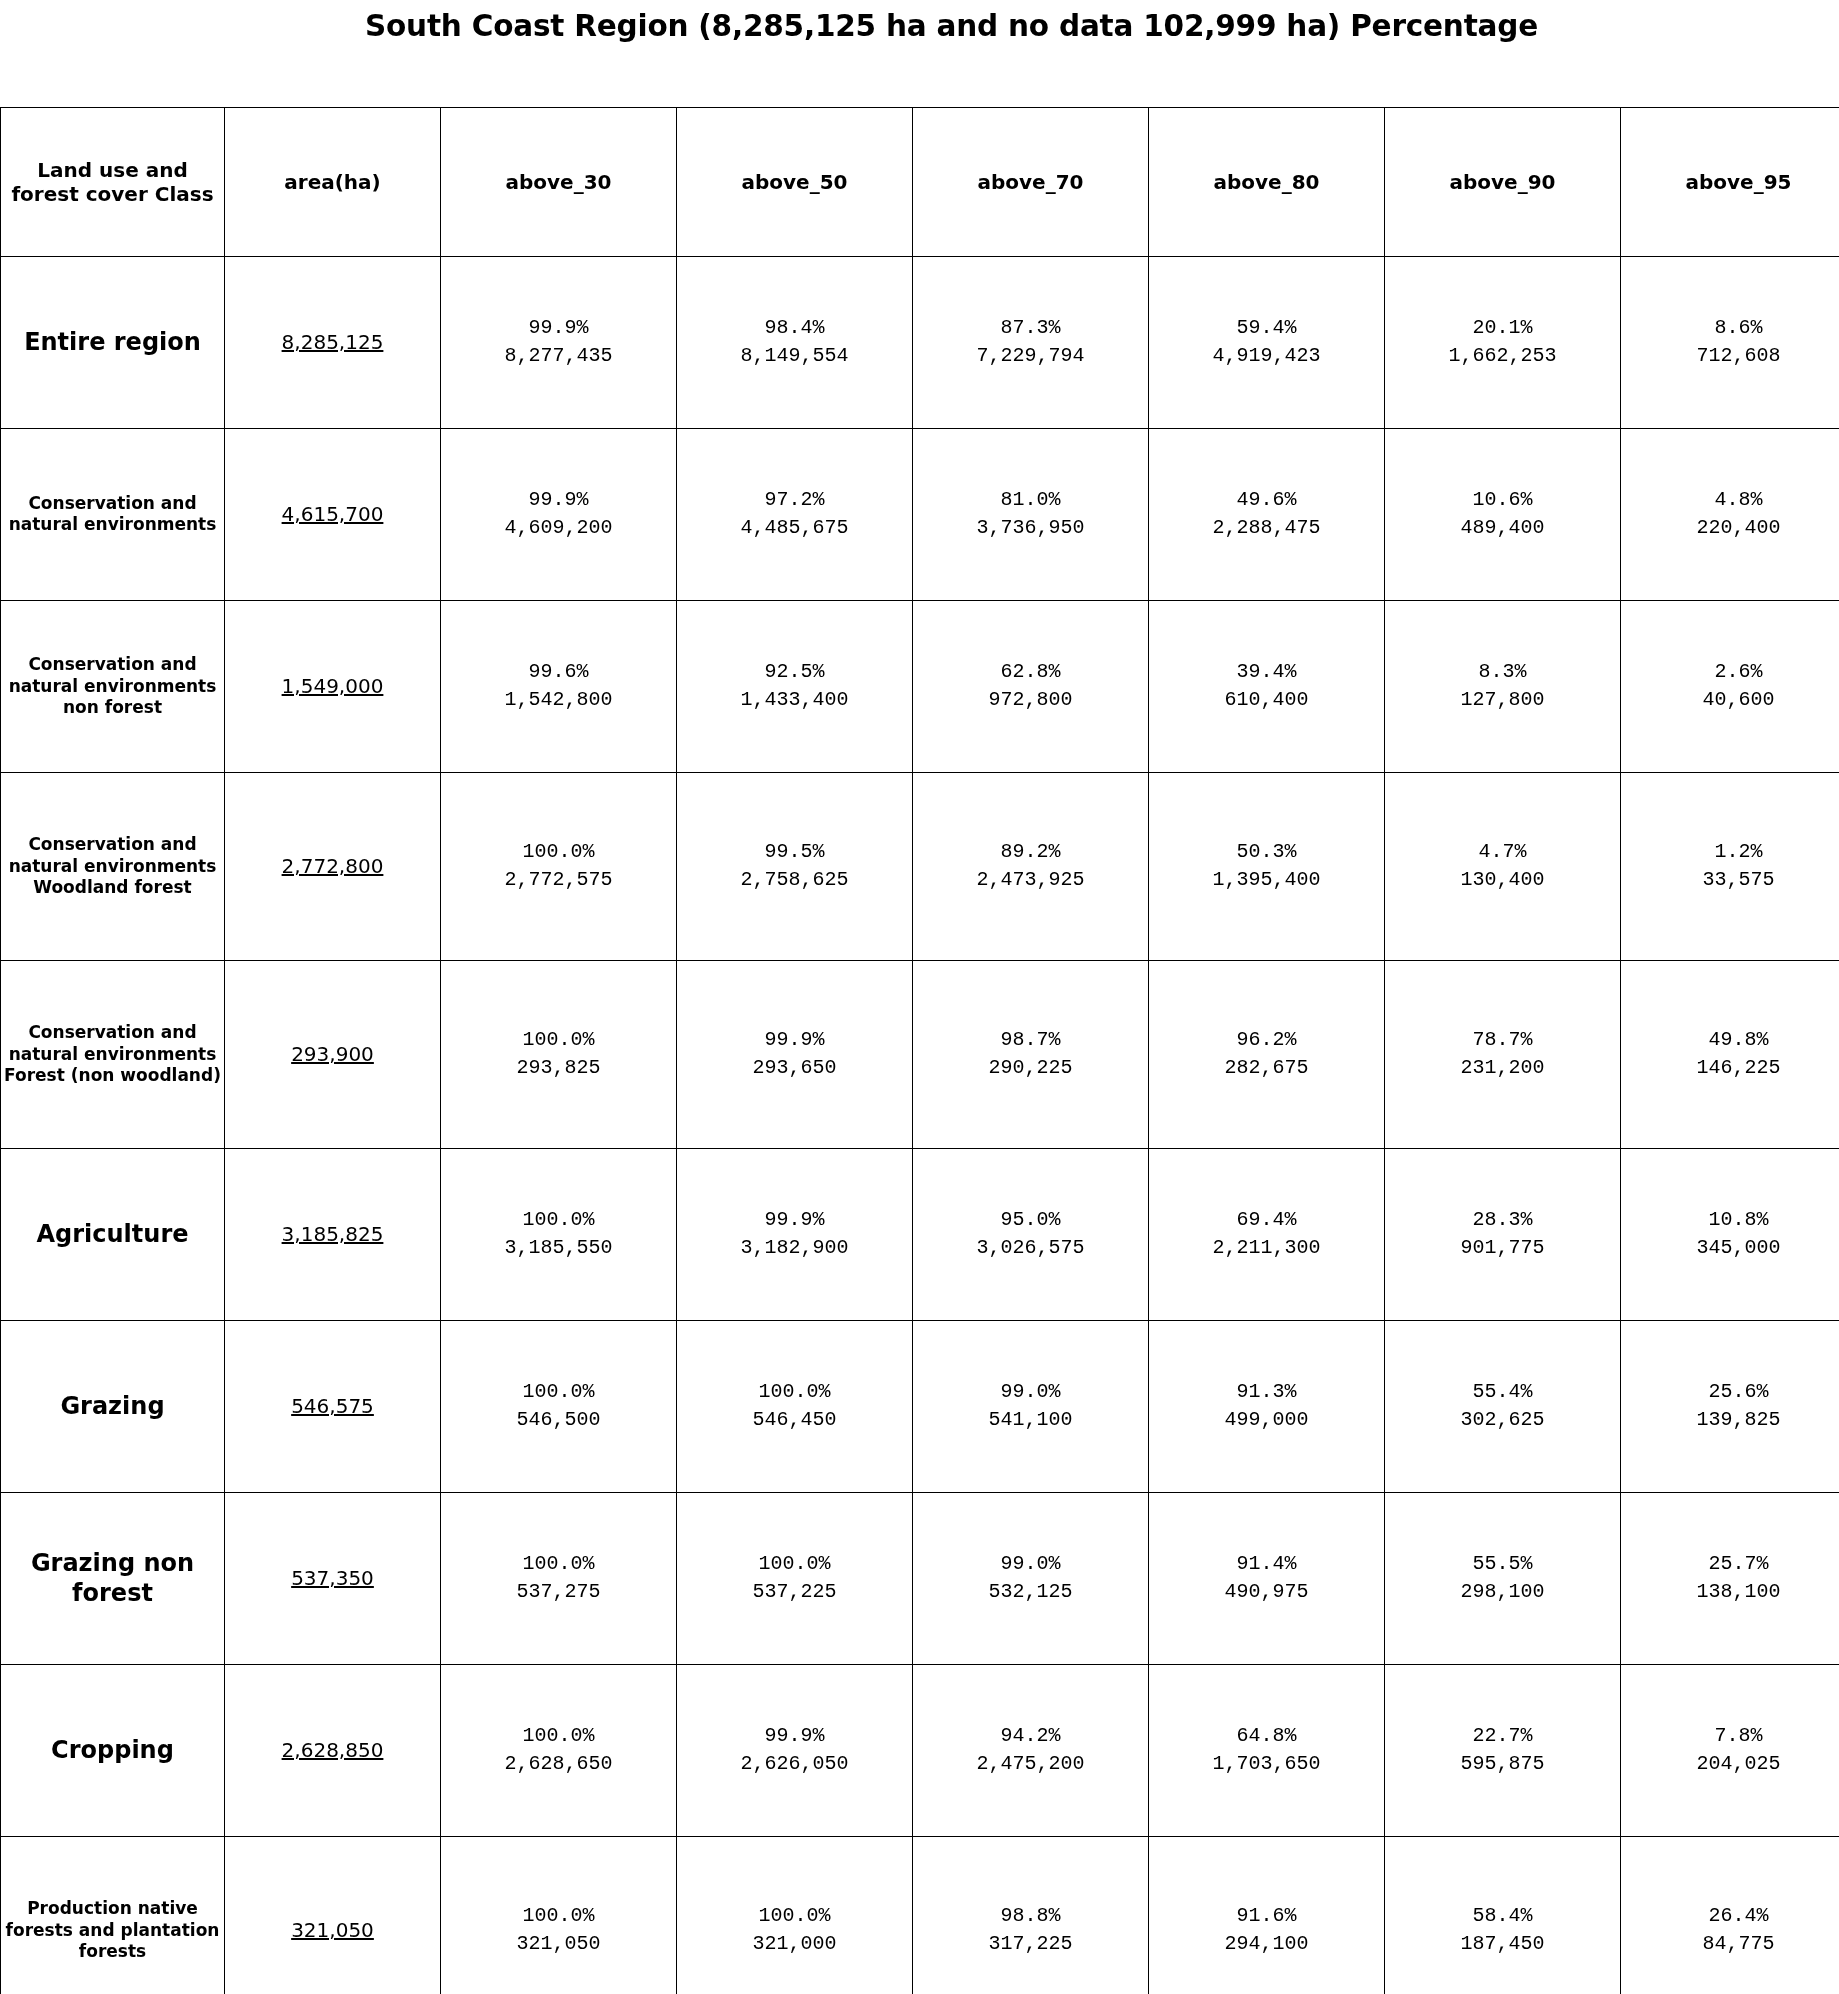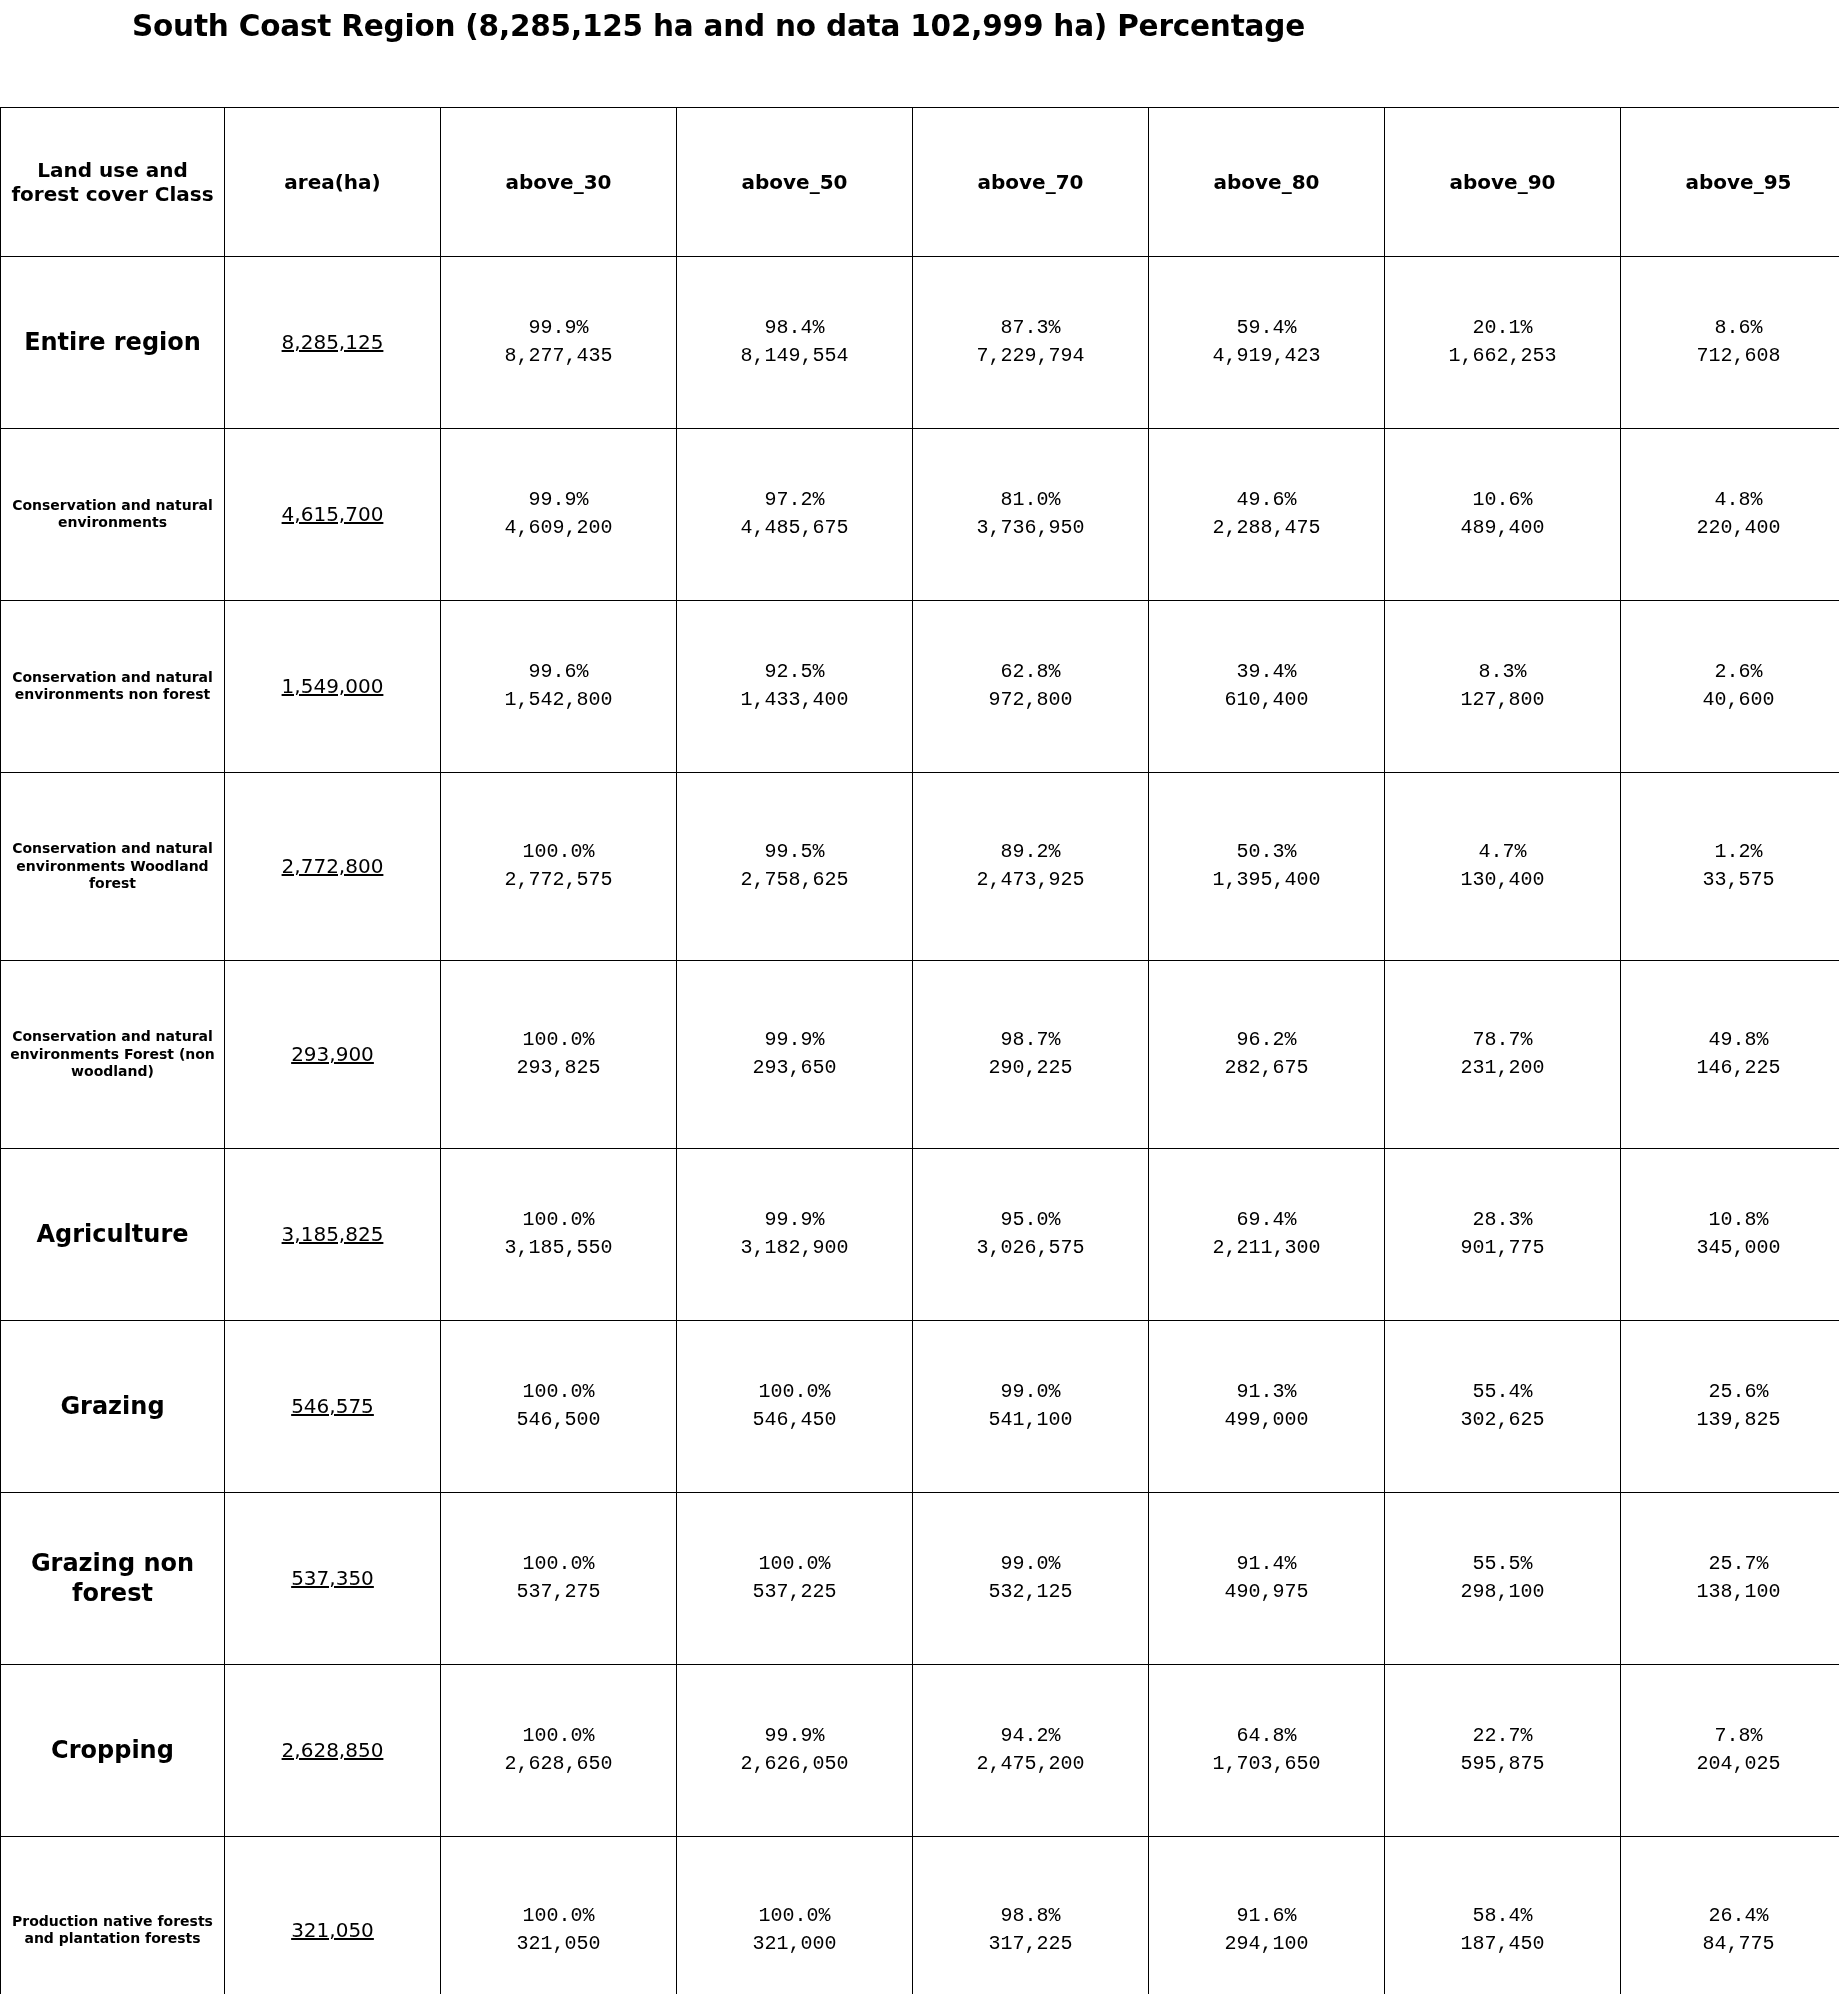--- a/index.html
+++ b/index.html
@@ -16,20 +16,21 @@
     overflow: hidden;
   }
   .page {
     width: 1839px;
     height: 2548px;
     box-sizing: border-box;
     padding: 0;
     position: relative;
   }
   .title {
+    text-align: center;
     font-weight: bold;
     font-size: 29.5px;
     line-height: 1.28;
     padding: 8px 68px 0 132px;
     box-sizing: border-box;
     letter-spacing: -0.2px;
   }
   .title-line {
     display: block;
   }
@@ -57,21 +58,21 @@
   }
   table.data th.area-col { width: 215px; margin-top: 12px; }
   table.data th.val-col { width: 235px; margin-left: 31px; }
 
   td.rowlabel {
     font-weight: bold;
     line-height: 1.25;
     padding: 2.4px 5.6px;
   }
   td.rowlabel.small {
-    font-size: 14px;
+    font-size: 17px;
   }
   td.rowlabel.big {
     font-size: 24px;
   }
   td.areacell {
     font-size: 20px;
     text-decoration: underline;
   }
   td.valcell {
     font-size: 20px;

